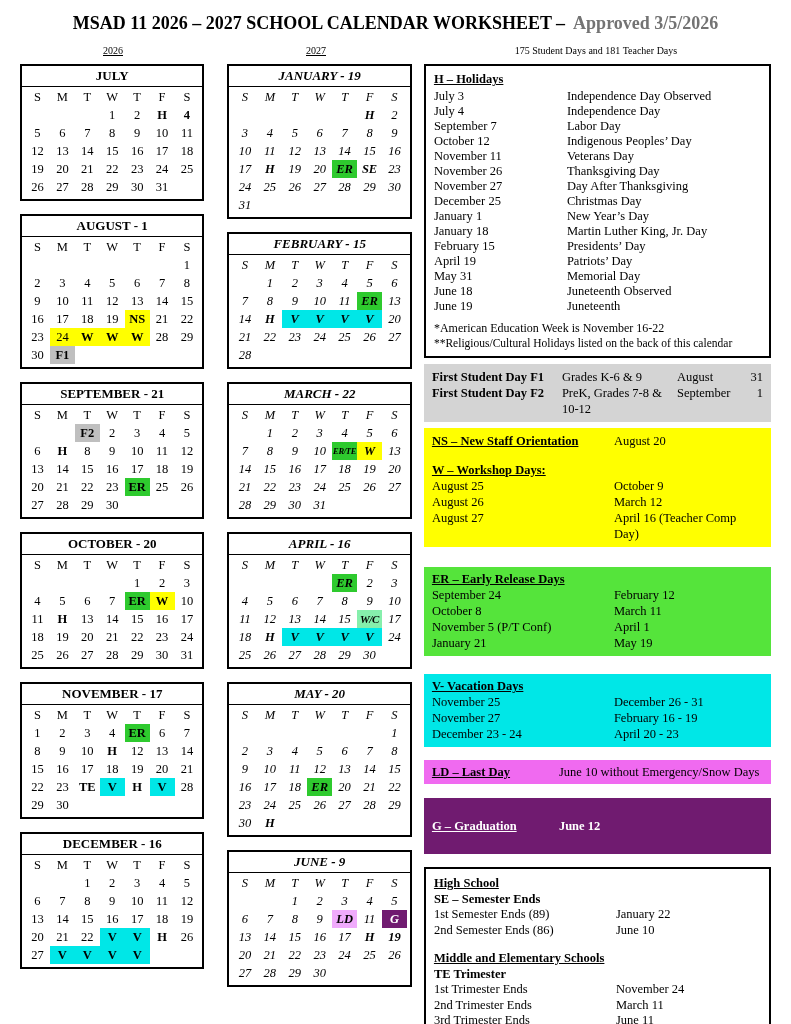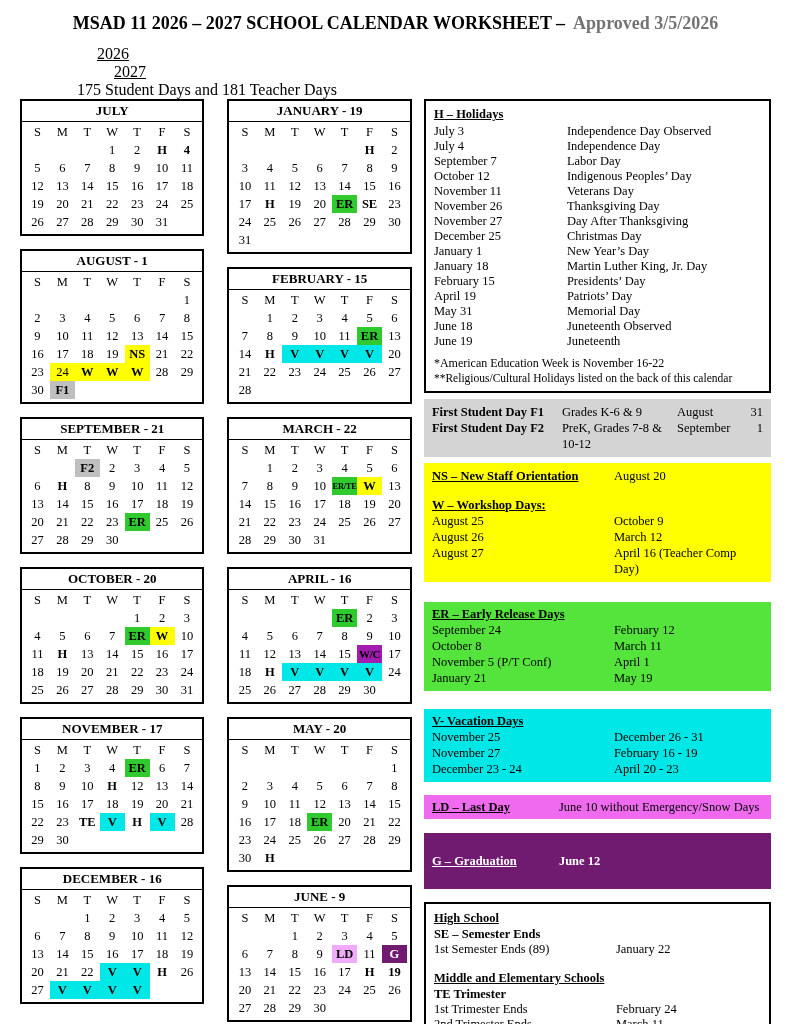--- a/index.html
+++ b/index.html
@@ -3,27 +3,27 @@
 <meta charset="utf-8">
 <style>
   * { margin:0; padding:0; box-sizing:border-box; }
   html,body { width:791px; height:1024px; }
   body { background:#fff; color:#000; font-family:"Liberation Serif", serif; overflow:hidden; }
   .page { padding:13px 20px 0; }
   .doc-title { text-align:center; font-size:18px; font-weight:bold; white-space:nowrap; }
   .approved { margin-left:8px; }
   .u { text-decoration:underline; }
   .b { font-weight:bold; }
-  .head-row { display:flex; margin-top:11px; font-size:16px;flex-direction:column; }
+  .head-row { display:flex; margin-top:11px; margin-bottom:8px; font-size:10px; }
   .yh { width:186px; text-align:center; }
   .yh + .yh { margin-left:17px; }
   .dh { width:350px; text-align:center; margin-left:12px; }
   .content { display:flex; align-items:flex-start; }
   .cal-col { width:186px; display:flex; flex-direction:column; }
-  .cal-col + .cal-col { margin-left:23px; }
+  .cal-col + .cal-col { margin-left:23px;font-style:italic; }
   .legend-col { width:350px; margin-left:12px; font-size:12.5px; }
 
   
   .month-box { border:2px solid #000; margin-bottom:13px; background:#fff; }
   .month-title { text-align:center; font-weight:bold; font-size:13px; line-height:20px; border-bottom:1px solid #000; }
   .month-grid { display:grid; grid-template-columns:repeat(7,1fr); padding:1px 3px 3px; }
   .wd, .day { text-align:center; font-size:12.5px; height:18px; line-height:18px; }
   .day.b { font-weight:bold; }
   .day.wt { color:#fff; }
   .day.md { font-size:11px; letter-spacing:-0.3px; }
@@ -535,21 +535,21 @@
             <div class="day">6</div>
             <div class="day">7</div>
             <div class="day">8</div>
             <div class="day">9</div>
             <div class="day">10</div>
             <div class="day">11</div>
             <div class="day">12</div>
             <div class="day">13</div>
             <div class="day">14</div>
             <div class="day">15</div>
-            <div class="day b md" style="background-color: #a21caf;">W/C</div>
+            <div class="day b md" style="background-color: #86efac;">W/C</div>
             <div class="day">17</div>
             <div class="day">18</div>
             <div class="day b">H</div>
             <div class="day b" style="background-color: rgb(0, 231, 231);">V</div>
             <div class="day b" style="background-color: rgb(0, 231, 231);">V</div>
             <div class="day b" style="background-color: rgb(0, 231, 231);">V</div>
             <div class="day b" style="background-color: rgb(0, 231, 231);">V</div>
             <div class="day">24</div>
             <div class="day">25</div>
             <div class="day">26</div>
@@ -824,28 +824,32 @@
       </div>
 
       <div class="lbox terms-box">
         <div class="b u terms-head">High School</div>
         <div class="b terms-head">SE – Semester Ends</div>
         <div>
             <div class="two-col">
               <span class="lc">1st Semester Ends (89)</span>
               <span class="rc">January 22</span>
             </div>
+            <div class="two-col">
+              <span class="lc">2nd Semester Ends (86)</span>
+              <span class="rc">June 10</span>
+            </div>
           </div>
         <div class="vspace2"></div>
         <div class="b u terms-head">Middle and Elementary Schools</div>
         <div class="b terms-head">TE Trimester</div>
         <div>
             <div class="two-col">
               <span class="lc">1st Trimester Ends</span>
-              <span class="rc">February 24</span>
+              <span class="rc">November 24</span>
             </div>
             <div class="two-col">
               <span class="lc">2nd Trimester Ends</span>
               <span class="rc">March 11</span>
             </div>
             <div class="two-col">
               <span class="lc">3rd Trimester Ends</span>
               <span class="rc">June 11</span>
             </div>
           </div>

